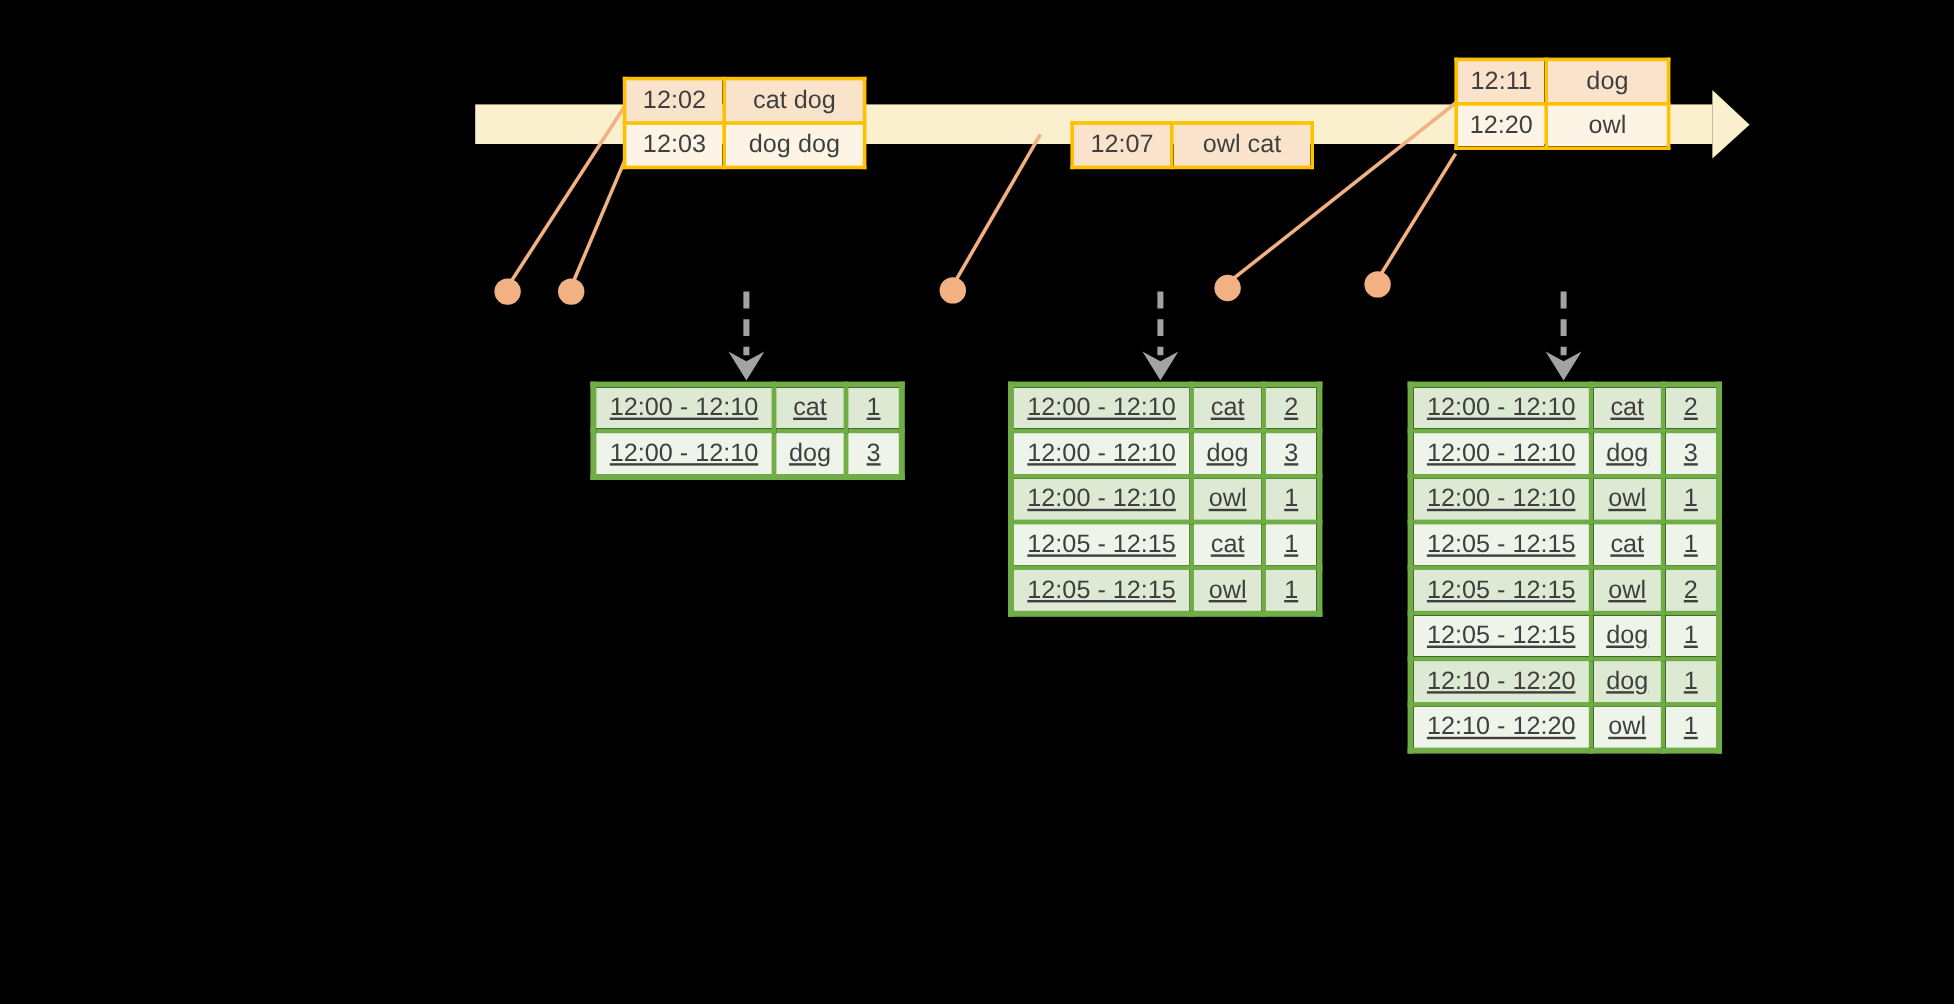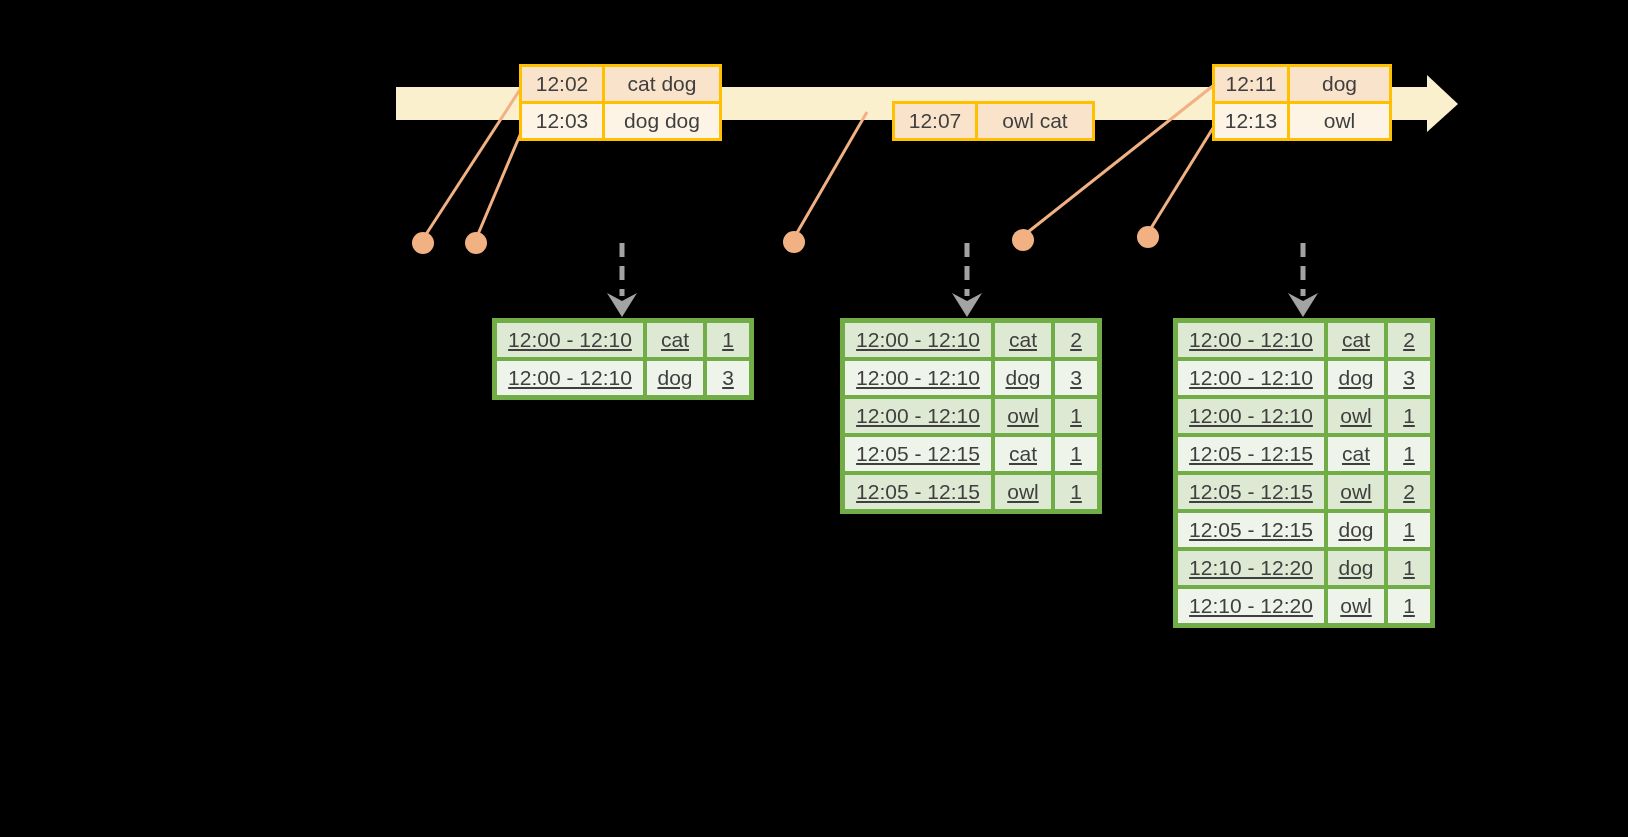--- a/index.html
+++ b/index.html
@@ -89,28 +89,28 @@
 
   <table class="event-table" style="left:892px;top:82px;margin-top:19px;">
     <tbody>
         <tr class="event-row-dark">
       <td class="col-time">12:07</td>
       <td class="col-words">owl cat</td>
     </tr>
   </tbody>
     </table>
 
-  <table class="event-table narrow" style="left:1212px;top:64px;">
+  <table class="event-table narrow" style="left:1212px;top:48px;">
     <tbody>
         <tr class="event-row-dark">
       <td class="col-time">12:11</td>
       <td class="col-words">dog</td>
     </tr>
     <tr class="event-row-light">
-      <td class="col-time">12:13</td>
+      <td class="col-time">12:20</td>
       <td class="col-words">owl</td>
     </tr>
   </tbody>
     </table>
 
   <table class="result-table" style="left:492px;top:318px;">
     <tbody>
         <tr class="result-row-dark">
       <td class="col-window">12:00 - 12:10</td>
       <td class="col-word">cat</td>

